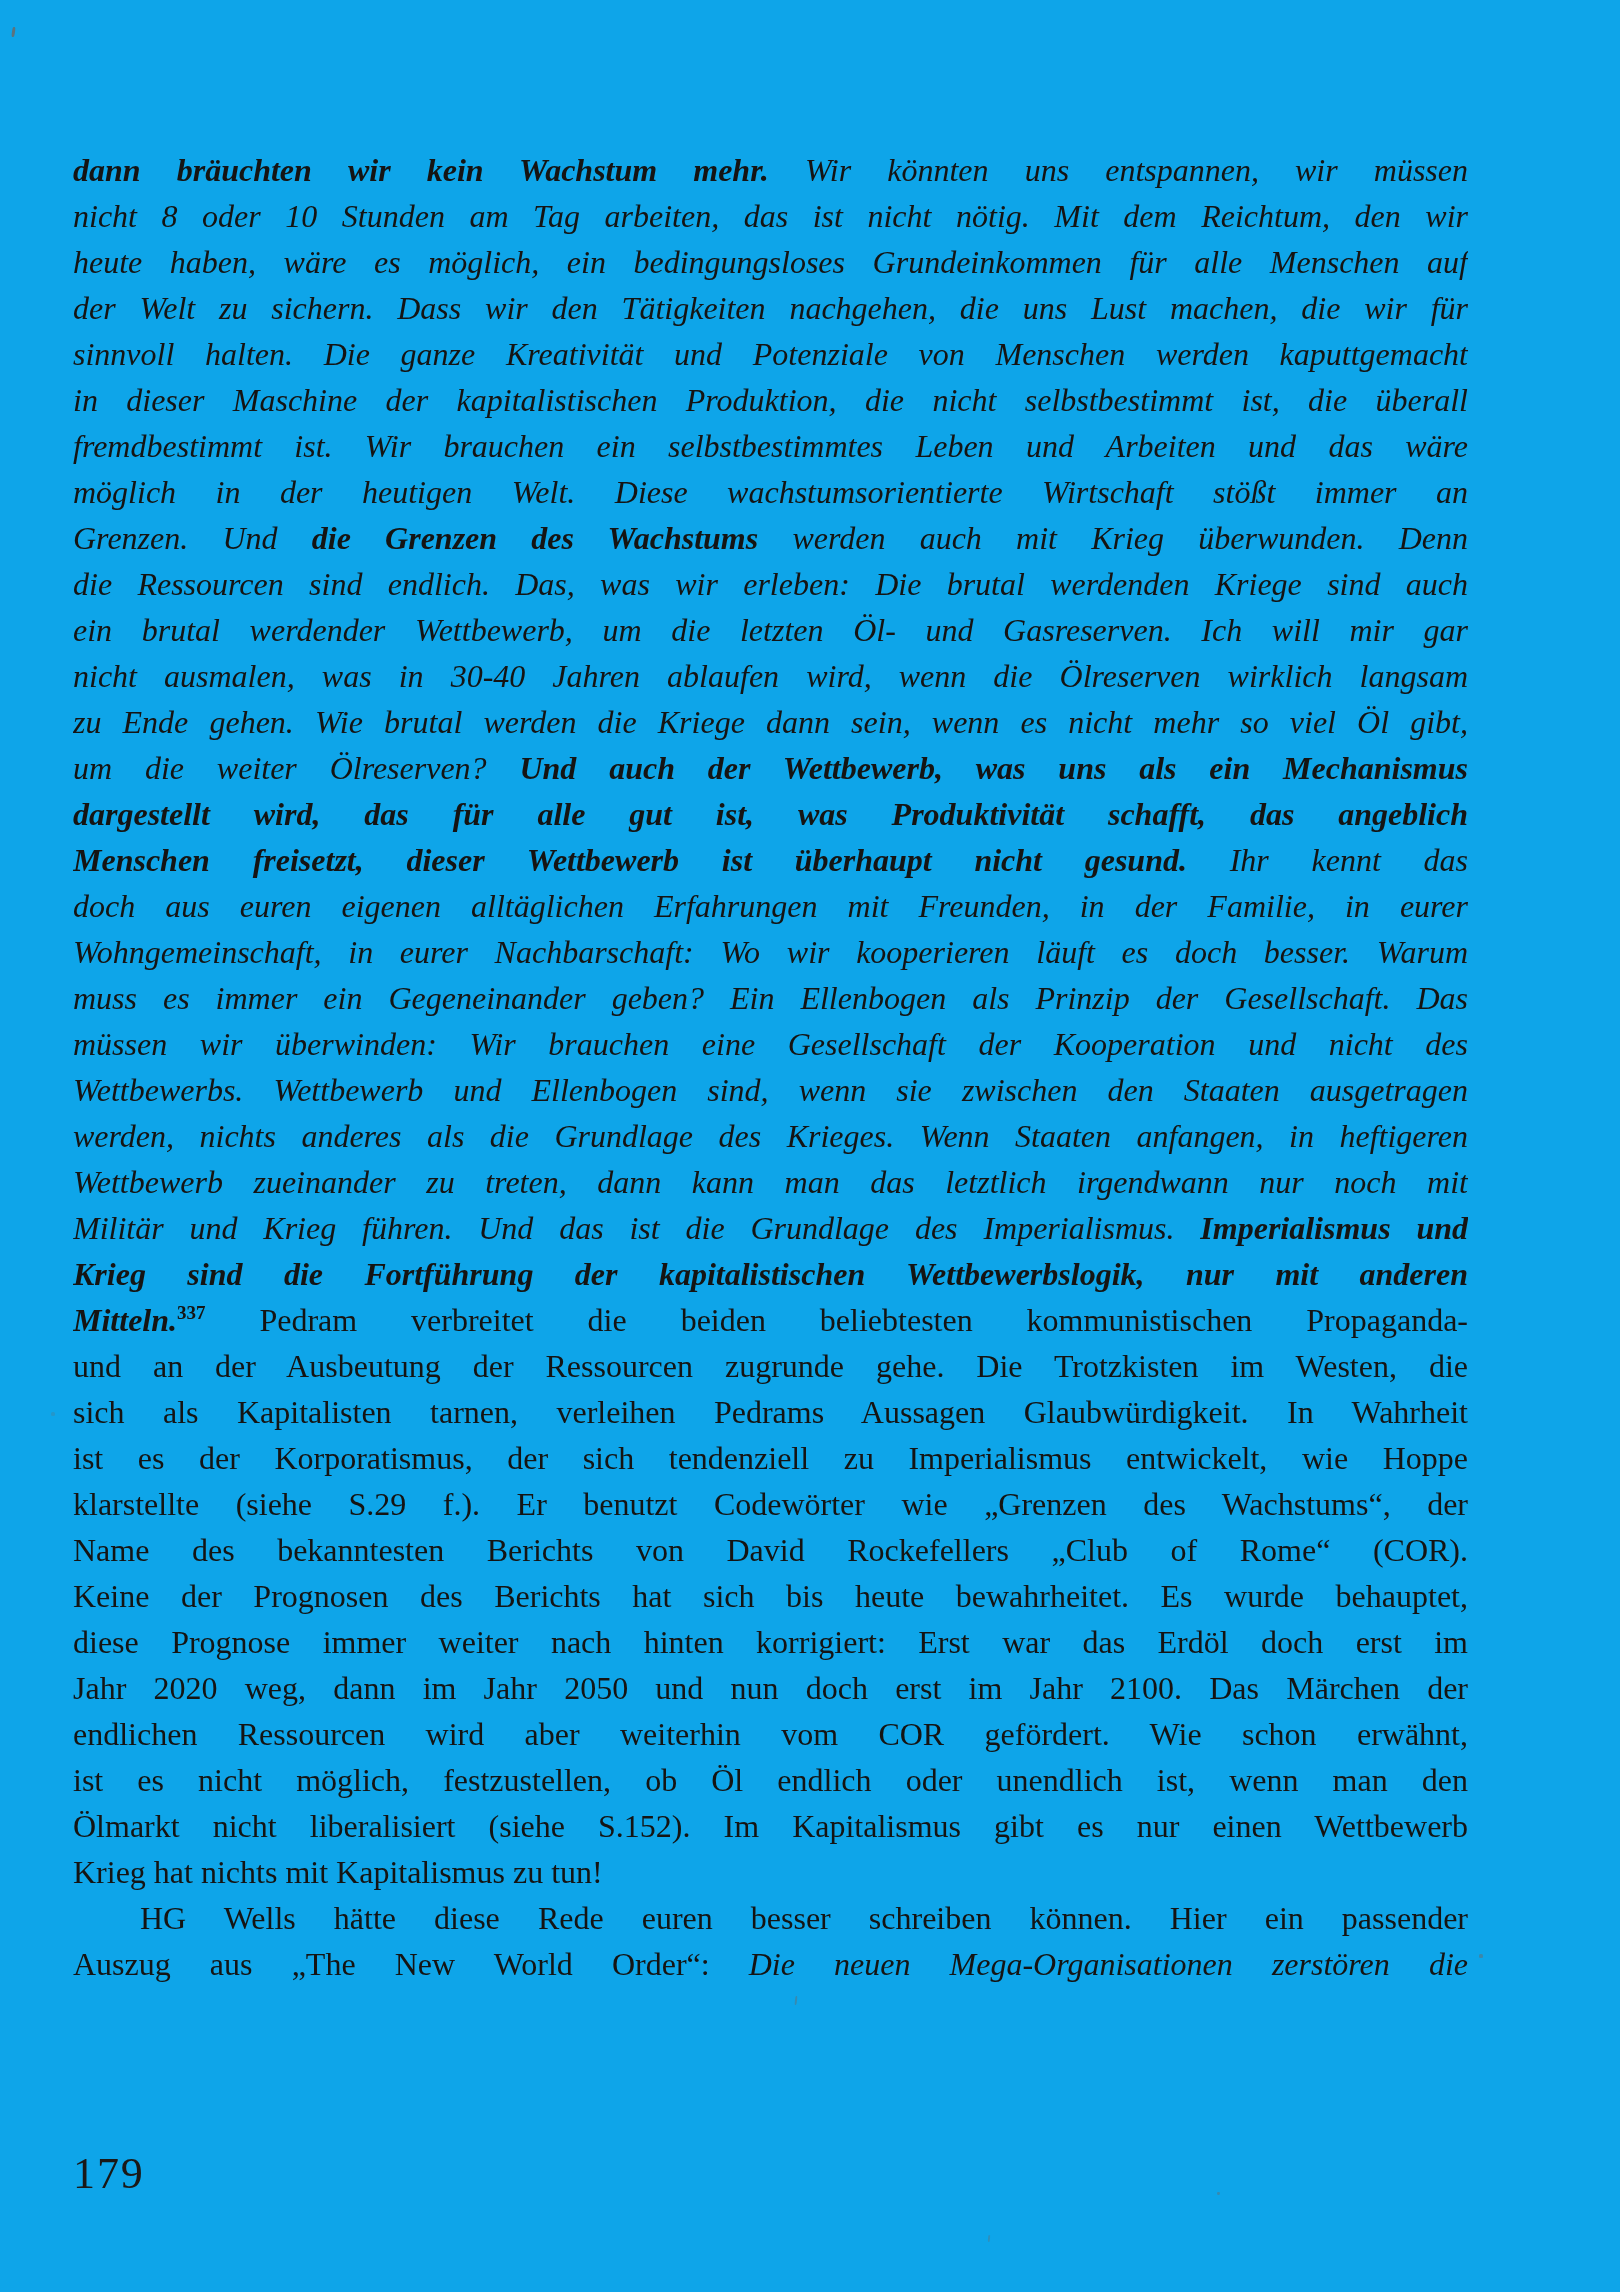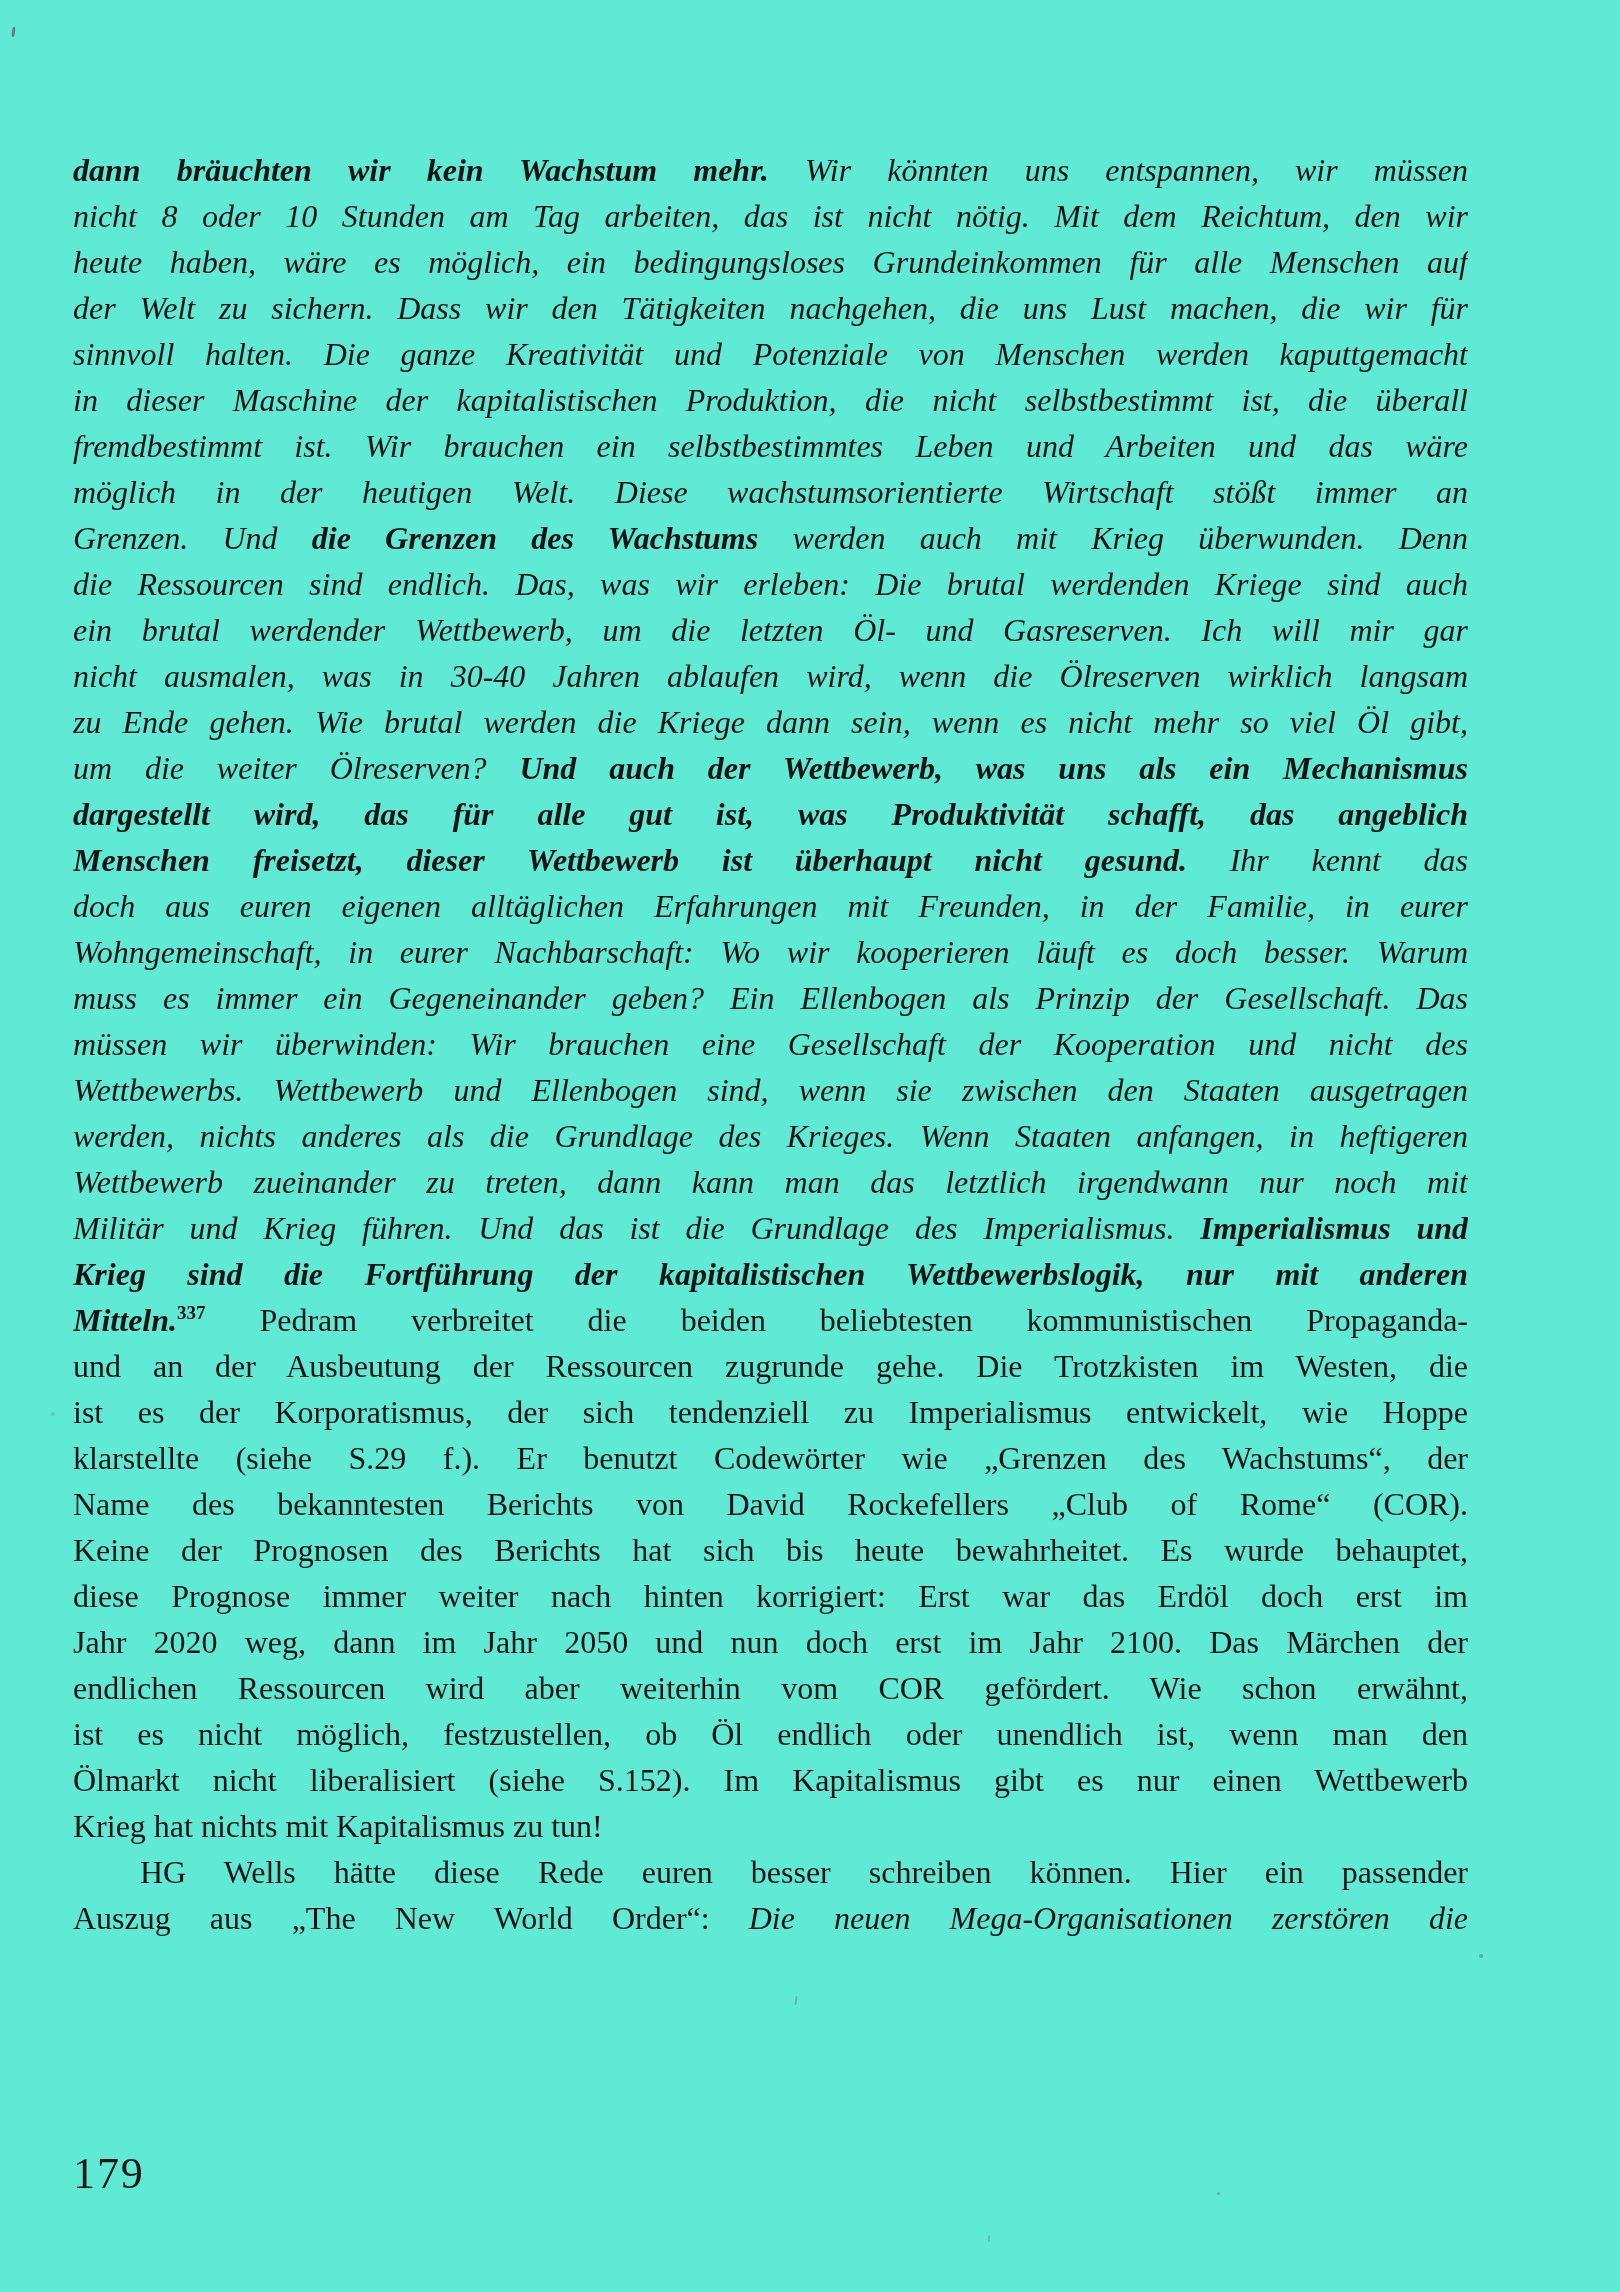--- a/index.html
+++ b/index.html
@@ -1,20 +1,20 @@
 <!DOCTYPE html>
 <html><head>
 <meta charset="utf-8">
 <style>
   html, body { margin: 0; padding: 0; background: #ffffff; }
   .page {
     position: relative;
     width: 1621px;
     height: 2292px;
-    background: #5eead4;
+    background: #0ea5e9;
     overflow: hidden;
     font-family: "Liberation Serif", "DejaVu Serif", serif;
     color: #151413;
   }
   .text-block {
     position: absolute;
     left: 73px;
     top: 147px;
     width: 1395px;
   }
@@ -91,20 +91,21 @@
       <div class="line"><span class="seg-i">Wohngemeinschaft, in eurer Nachbarschaft: Wo wir kooperieren läuft es doch besser. Warum</span></div>
       <div class="line"><span class="seg-i">muss es immer ein Gegeneinander geben? Ein Ellenbogen als Prinzip der Gesellschaft. Das</span></div>
       <div class="line"><span class="seg-i">müssen wir überwinden: Wir brauchen eine Gesellschaft der Kooperation und nicht des</span></div>
       <div class="line"><span class="seg-i">Wettbewerbs. Wettbewerb und Ellenbogen sind, wenn sie zwischen den Staaten ausgetragen</span></div>
       <div class="line"><span class="seg-i">werden, nichts anderes als die Grundlage des Krieges. Wenn Staaten anfangen, in heftigeren</span></div>
       <div class="line"><span class="seg-i">Wettbewerb zueinander zu treten, dann kann man das letztlich irgendwann nur noch mit</span></div>
       <div class="line"><span class="seg-i">Militär und Krieg führen. Und das ist die Grundlage des Imperialismus. </span><span class="seg-bi">Imperialismus und</span></div>
       <div class="line"><span class="seg-bi">Krieg sind die Fortführung der kapitalistischen Wettbewerbslogik, nur mit anderen</span></div>
       <div class="line"><span class="seg-bi">Mitteln.</span><span class="seg-sup">337</span><span class="seg-r"> Pedram verbreitet die beiden beliebtesten kommunistischen Propaganda-</span></div>
       <div class="line"><span class="seg-r">und an der Ausbeutung der Ressourcen zugrunde gehe. Die Trotzkisten im Westen, die</span></div>
+      <div class="line"><span class="seg-r">sich als Kapitalisten tarnen, verleihen Pedrams Aussagen Glaubwürdigkeit. In Wahrheit</span></div>
       <div class="line"><span class="seg-r">ist es der Korporatismus, der sich tendenziell zu Imperialismus entwickelt, wie Hoppe</span></div>
       <div class="line"><span class="seg-r">klarstellte (siehe S.29 f.). Er benutzt Codewörter wie „Grenzen des Wachstums“, der</span></div>
       <div class="line"><span class="seg-r">Name des bekanntesten Berichts von David Rockefellers „Club of Rome“ (COR).</span></div>
       <div class="line"><span class="seg-r">Keine der Prognosen des Berichts hat sich bis heute bewahrheitet. Es wurde behauptet,</span></div>
       <div class="line"><span class="seg-r">diese Prognose immer weiter nach hinten korrigiert: Erst war das Erdöl doch erst im</span></div>
       <div class="line"><span class="seg-r">Jahr 2020 weg, dann im Jahr 2050 und nun doch erst im Jahr 2100. Das Märchen der</span></div>
       <div class="line"><span class="seg-r">endlichen Ressourcen wird aber weiterhin vom COR gefördert. Wie schon erwähnt,</span></div>
       <div class="line"><span class="seg-r">ist es nicht möglich, festzustellen, ob Öl endlich oder unendlich ist, wenn man den</span></div>
       <div class="line"><span class="seg-r">Ölmarkt nicht liberalisiert (siehe S.152). Im Kapitalismus gibt es nur einen Wettbewerb</span></div>
       <div class="line flush"><span class="seg-r">Krieg hat nichts mit Kapitalismus zu tun!</span></div>

